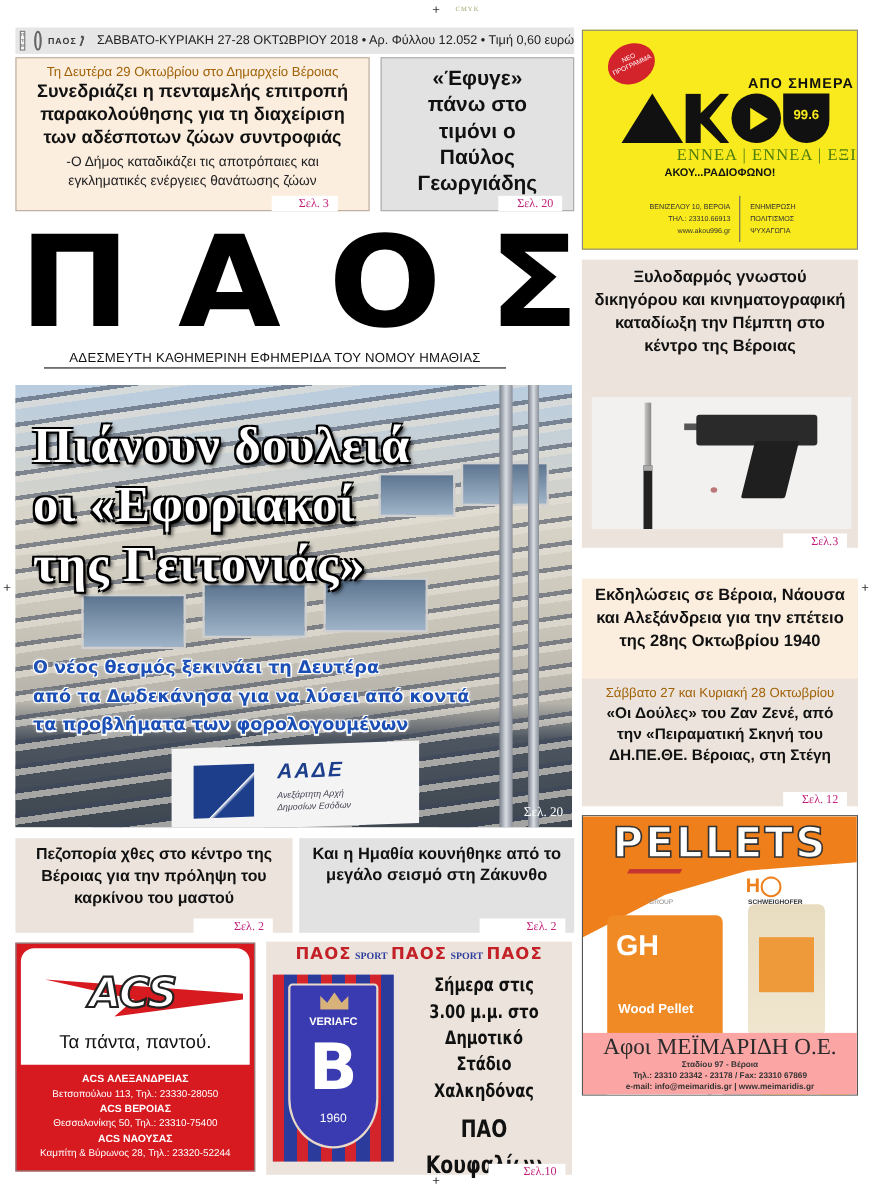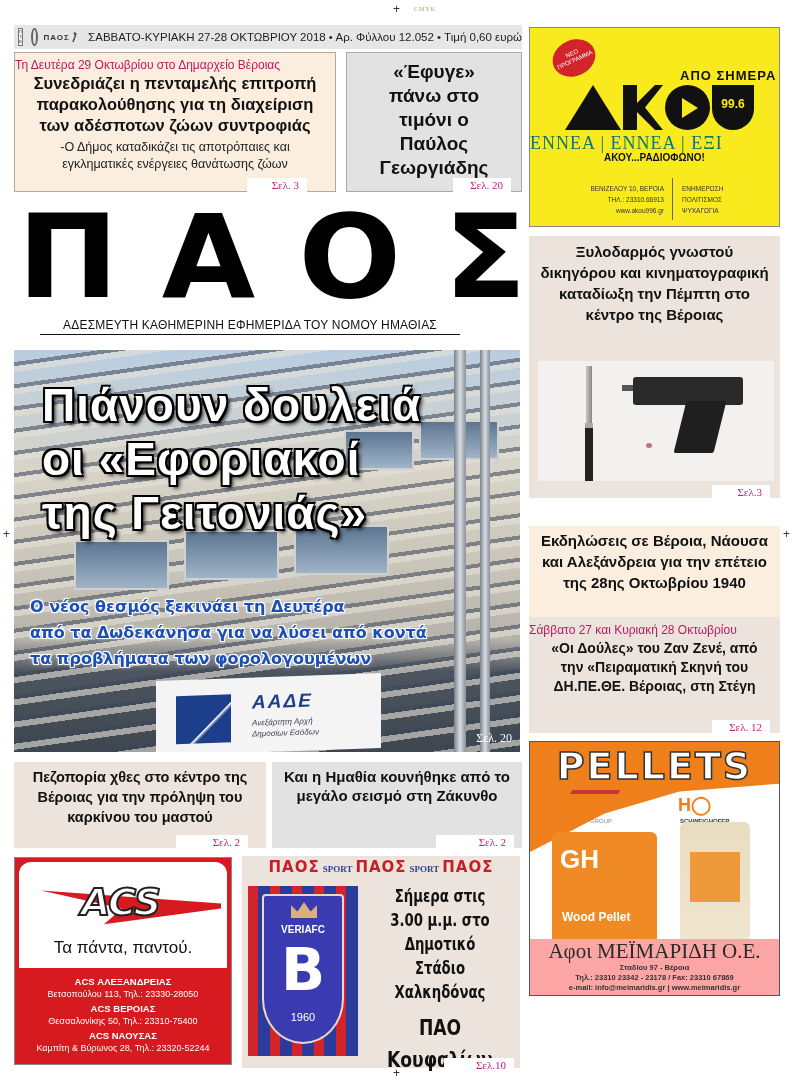--- a/index.html
+++ b/index.html
@@ -13,52 +13,52 @@
   .logo-mini { width: 30px; height: 18px; border: 1px solid #777; background: #f4f4f4; margin-left: 4px; font-size: 4px; line-height: 5px; text-align: center; color: #444; overflow: hidden; }
   .logo-circle { width: 26px; height: 18px; border: 2px solid #666; border-radius: 50%; margin-left: 8px; }
   .elta { margin-left: 6px; font-size: 8px; font-weight: bold; color: #333; letter-spacing: 1px; }
   .elta-bird { margin-left: 2px; width: 22px; height: 10px; border-top: 2px solid #555; border-right: 2px solid #555; border-radius: 0 10px 0 0; transform: skewX(-20deg); }
   .issue-line { margin-left: 12px; font-size: 11.5px; color: #222; white-space: nowrap; }
   
   .box-beige { background: #fbeedf; border: 1px solid #b8a898; }
   .box-grey { background: #e2e2e2; border: 1px solid #aaa; }
   .box-taupe { background: #ece4dc; }
   .box-cream { background: #fbeedf; }
-  .kicker { font-size: 12px; color: #be185d; text-align: left; }
+  .kicker { font-size: 12px; color: #a16207; text-align: center; }
   .hl { font-weight: 900; text-align: center; color: #111; }
   .sub { font-size: 12.5px; color: #222; text-align: center; line-height: 17px; }
   
   .akou { left: 529px; top: 27px; width: 251px; height: 200px; background: #f8ea1c; border: 1px solid #888; overflow: hidden; }
   .akou-badge { position: absolute; left: 22px; top: 12px; width: 44px; height: 36px; border-radius: 50%; background: #d3232b; color: #fff; font-size: 6px; text-align: center; padding-top: 10px; transform: rotate(-25deg); line-height: 7px; }
   .akou-apo { position: absolute; left: 150px; top: 40px; font-size: 13px; font-weight: 900; letter-spacing: 1px; color: #111; }
   .akou-logo { position: absolute; left: 35px; top: 57px; display: flex; align-items: flex-end; gap: 2px; }
   .akou-tri { width: 0; height: 0; border-left: 28px solid transparent; border-right: 28px solid transparent; border-bottom: 45px solid #111; }
   .akou-k { width: 40px; height: 45px; background: #111; clip-path: polygon(0 0,35% 0,35% 40%,80% 0,100% 0,55% 50%,100% 100%,80% 100%,35% 60%,35% 100%,0 100%); }
   .akou-o { width: 45px; height: 45px; border-radius: 50%; background: #111; position: relative; }
   .akou-o::after { content: ""; position: absolute; left: 17px; top: 13px; border-left: 16px solid #f8ea1c; border-top: 10px solid transparent; border-bottom: 10px solid transparent; }
   .akou-u { width: 42px; height: 45px; background: #111; border-radius: 0 0 21px 21px; color: #f8ea1c; font-size: 12px; font-weight: 900; text-align: center; padding-top: 12px; }
-  .akou-nums { position: absolute; left: 0; width: 100%; top: 105px; text-align: left; font-family: "Liberation Serif", serif; font-size: 18px; letter-spacing: 1px; color: #0f766e; }
+  .akou-nums { position: absolute; left: 0; width: 100%; top: 105px; text-align: right; font-family: "Liberation Serif", serif; font-size: 15px; letter-spacing: 1px; color: #4d7c0f; }
   .akou-radio { position: absolute; left: 0; width: 100%; top: 124px; text-align: center; font-size: 10px; font-weight: 900; color: #111; }
   .akou-addr { position: absolute; left: 6px; top: 155px; width: 128px; text-align: right; font-size: 6.5px; line-height: 11px; color: #333; }
   .akou-div { position: absolute; left: 142px; top: 150px; width: 1px; height: 42px; background: #666; }
   .akou-tags { position: absolute; left: 152px; top: 155px; font-size: 6.5px; line-height: 11px; color: #333; }
   
   .paos-logo { left: 20px; top: 205px; width: 505px; height: 105px; display: flex; justify-content: space-between; align-items: center; }
   .paos-letter { font-family: "DejaVu Sans", sans-serif; font-weight: bold; font-size: 115px; line-height: 105px; color: #000; transform: scaleX(1.05); }
   .tagline { left: 40px; top: 318px; width: 420px; text-align: center; font-size: 12px; color: #111; border-bottom: 1px solid #111; padding-bottom: 2px; letter-spacing: 0.2px; }
   
   .main-photo { left: 14px; top: 350px; width: 506px; height: 402px; overflow: hidden;
     background:
       repeating-linear-gradient(172deg, rgba(255,255,255,0.0) 0 12px, rgba(60,70,90,0.55) 12px 16px, rgba(230,225,215,0.6) 16px 22px),
       linear-gradient(180deg, #b9cde0 0%, #d8d4c8 30%, #c9c4b8 55%, #b5b2aa 72%, #4d5560 80%, #3e4650 100%);
   }
   .main-photo .pillar { position: absolute; background: linear-gradient(90deg,#7a808a,#d8dde3,#8a9099); }
   .main-photo .win { position: absolute; background: linear-gradient(180deg,#5d7590,#9fb4c8); border: 2px solid #d0d0d0; }
-  .main-hl { position: absolute; left: 16px; top: 28px; font-family: Liberation Sans, sans-serif; font-weight: 900; font-size: 46px; line-height: 54px; color: #fff; letter-spacing: 1px;
-    text-shadow: 2px 2px 0 #000, -2px -2px 0 #000, 2px -2px 0 #000, -2px 2px 0 #000, 3px 3px 4px #000; margin-left: 12px; }
+  .main-hl { position: absolute; left: 16px; top: 28px; font-family: Liberation Serif, serif; font-weight: 900; font-size: 46px; line-height: 54px; color: #fff; letter-spacing: 1px;
+    text-shadow: 2px 2px 0 #000, -2px -2px 0 #000, 2px -2px 0 #000, -2px 2px 0 #000, 3px 3px 4px #000; }
   .main-sub { position: absolute; left: 16px; top: 244px; font-family: "DejaVu Sans", sans-serif; font-weight: bold; font-size: 16px; line-height: 26px; color: #1b4fb5;
     text-shadow: 1px 1px 0 #fff, -1px -1px 0 #fff, 1px -1px 0 #fff, -1px 1px 0 #fff, 0 0 4px #fff; }
   .aade-sign { position: absolute; left: 142px; top: 327px; width: 225px; height: 75px; background: #f4f4f4; transform: skewY(-2deg); }
   .aade-mark { position: absolute; left: 20px; top: 16px; width: 55px; height: 48px; background: linear-gradient(135deg,#1d3e8a 60%,#fff 61%,#1d3e8a 66%); }
   .aade-name { position: absolute; left: 96px; top: 14px; font-size: 19px; font-style: italic; font-weight: bold; color: #1d3e8a; letter-spacing: 2px; }
   .aade-desc { position: absolute; left: 96px; top: 40px; font-size: 8px; font-style: italic; color: #445; line-height: 11px; }
   .main-page { position: absolute; right: 8px; bottom: 6px; color: #fff; font-family: "Liberation Serif", serif; font-size: 12px; }
   
   .gun-photo { left: 538px; top: 361px; width: 236px; height: 120px; background: #f2f1f0; overflow: hidden; }
   .knife-blade { position: absolute; left: 48px; top: 5px; width: 6px; height: 60px; background: linear-gradient(90deg,#c8c8c8,#888); }

